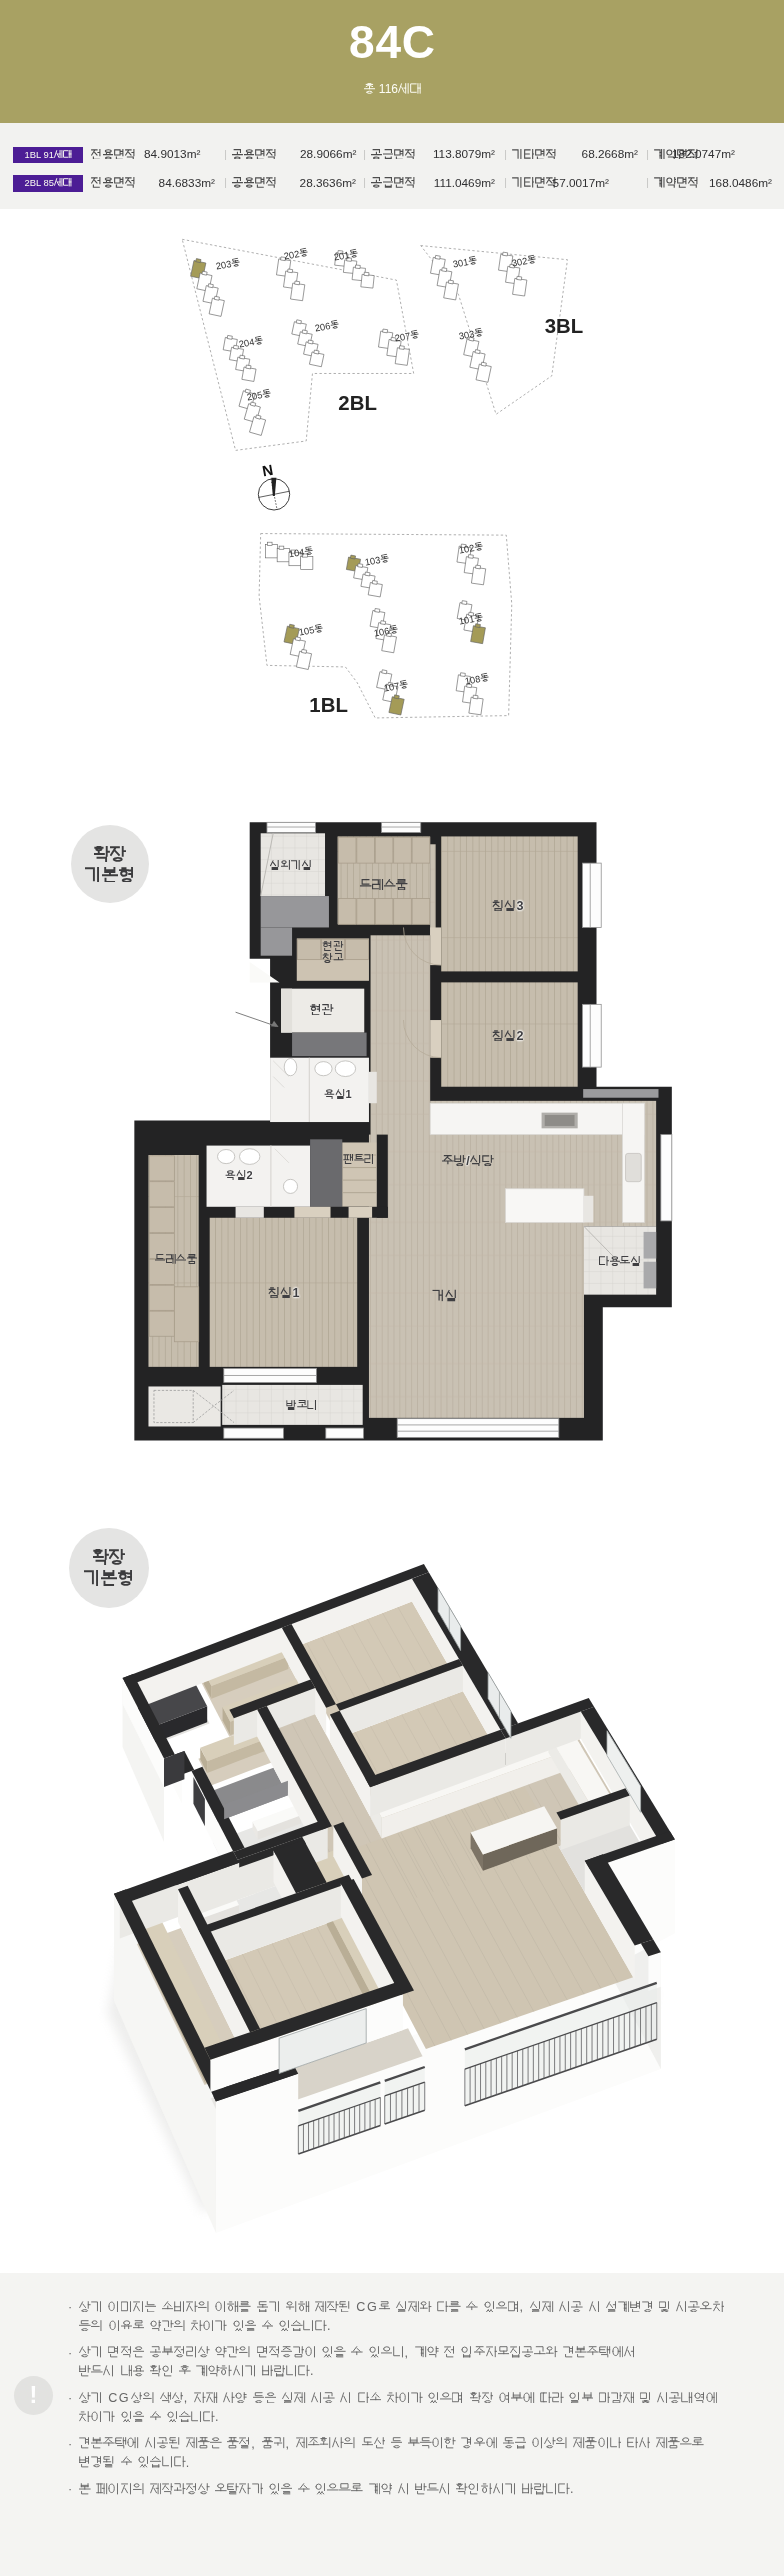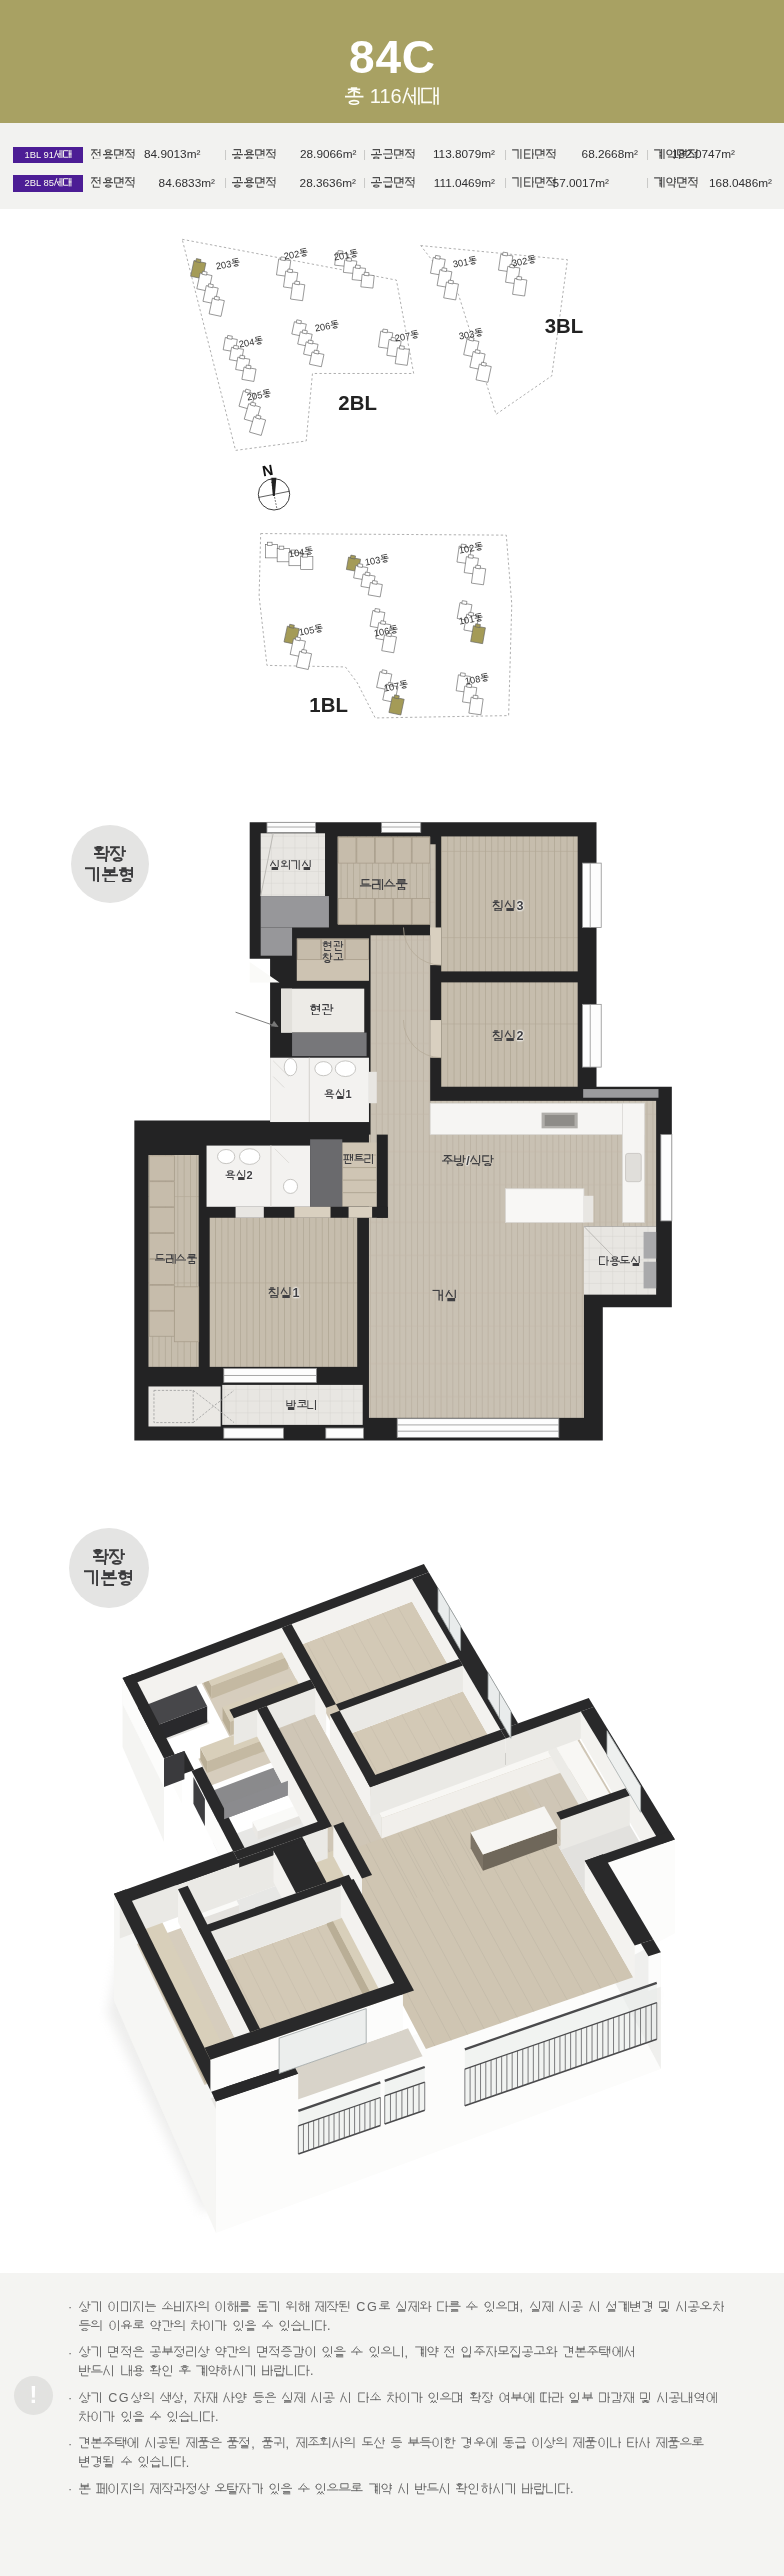--- a/index.html
+++ b/index.html
@@ -1,22 +1,22 @@
 <!DOCTYPE html>
 <html style="font-size:12.6px"><head><meta charset="utf-8"><title>84C</title>
 <style>
 *{margin:0;padding:0;box-sizing:border-box}
 html,body{width:785px;background:#fff;overflow:hidden}
 body{position:relative;height:2576px;font-family:"Liberation Sans",sans-serif;overflow:hidden}
 .abs{position:absolute}
 .hg{display:inline-block;vertical-align:-0.1em;margin:0 .02em}
 .k{white-space:nowrap}
 .hdr{left:0;top:0;width:785px;height:123px;background:#a8a163;text-align:center}
-.hdr h1{font-size:46px;letter-spacing:0.8px;color:#fff;font-weight:bold;padding-top:34px;line-height:1}
-.hdr .sub{margin-top:5px;font-size:20px;color:#fdfdf6}
+.hdr h1{font-size:46px;letter-spacing:0.8px;color:#fff;font-weight:bold;padding-top:19px;line-height:1}
+.hdr .sub{margin-top:17px;font-size:12px;color:#fdfdf6}
 .band{left:0;top:123px;width:785px;height:86px;background:#f2f2f0}
 .brow{position:absolute;left:0;width:785px;height:16.5px;font-size:11.8px;color:#555}
 .badge{position:absolute;left:13.3px;top:0;width:70px;height:16.5px;background:#4c1d95;color:#fcfcf2;font-size:9.4px;text-align:center;line-height:16.5px}
 .it{position:absolute;top:0.8px;color:#4d4d4d}
 .val{position:absolute;top:0.8px;color:#303032}
 .sep{position:absolute;top:0;color:#c8c8c6}
 .rmlab{font-size:11.8px;color:#3f3f42;font-weight:bold;text-shadow:0 0 2.4px #fff,0 0 2.4px #fff,0 0 2.4px #fff}
 .blab{font-size:9.4px;color:#333}
 .circ{background:#e4e4e3;border-radius:50%;color:#3c3c3e;font-weight:bold;font-size:17.3px;text-align:center}
 .foot{left:0;top:2273px;width:785px;height:303px;background:#f4f4f2}

